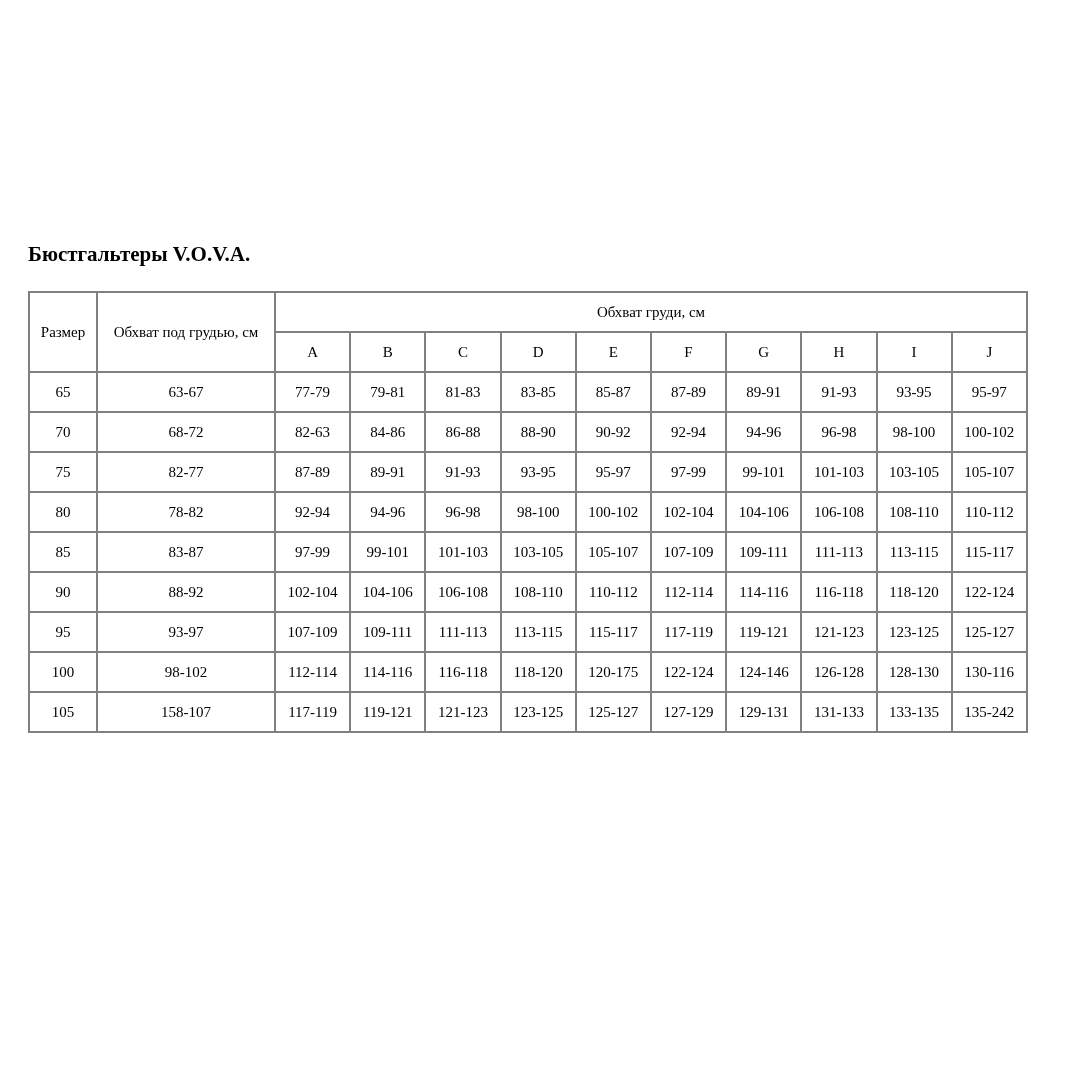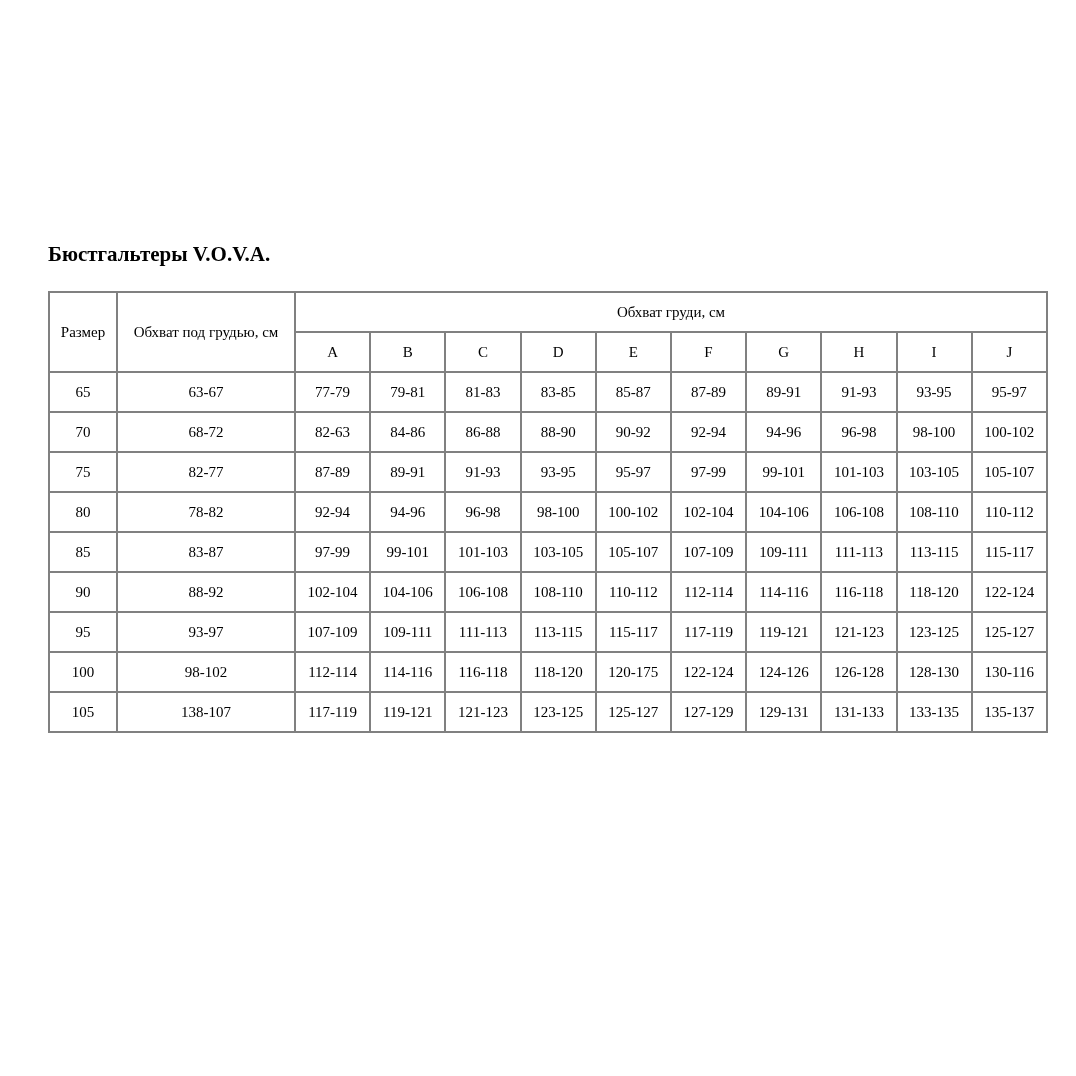--- a/index.html
+++ b/index.html
@@ -10,21 +10,20 @@
     font-family: "Liberation Serif", "DejaVu Serif", serif;
   }
   body {
     width: 1076px;
     height: 1076px;
     overflow: hidden;
   }
   .page {
     padding: 242px 38px 0 28px;
     box-sizing: border-box;
-    margin-left: 20px;
   }
   .page-title {
     font-size: 21px;
     font-weight: bold;
     line-height: 1.2;
     margin: 0 0 24px 0;
   }
   table.size-table {
     border-collapse: collapse;
     table-layout: fixed;
@@ -184,34 +183,34 @@
         </tr>
         <tr>
           <td>100</td>
           <td>98-102</td>
           <td>112-114</td>
           <td>114-116</td>
           <td>116-118</td>
           <td>118-120</td>
           <td>120-175</td>
           <td>122-124</td>
-          <td>124-126</td>
+          <td>124-146</td>
           <td>126-128</td>
           <td>128-130</td>
           <td>130-116</td>
         </tr>
         <tr>
           <td>105</td>
-          <td>138-107</td>
+          <td>158-107</td>
           <td>117-119</td>
           <td>119-121</td>
           <td>121-123</td>
           <td>123-125</td>
           <td>125-127</td>
           <td>127-129</td>
           <td>129-131</td>
           <td>131-133</td>
           <td>133-135</td>
-          <td>135-137</td>
+          <td>135-242</td>
         </tr>
       </tbody>
   </table>
 </div>
 
 </body></html>

